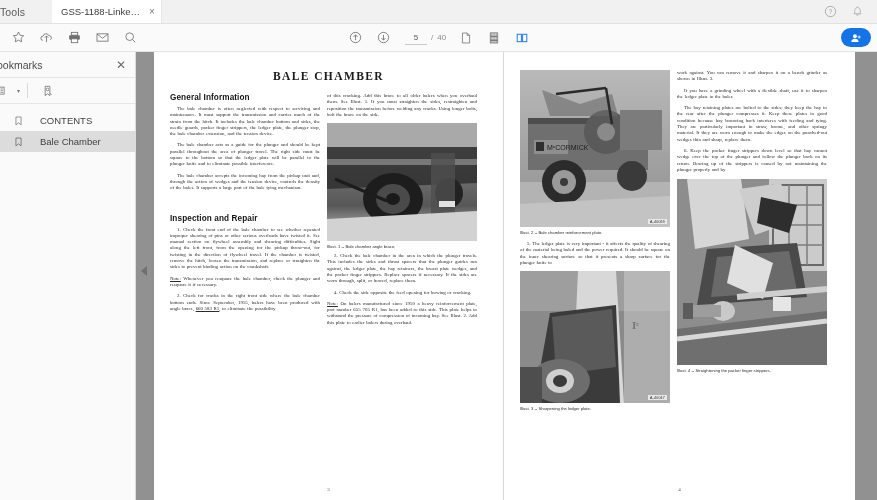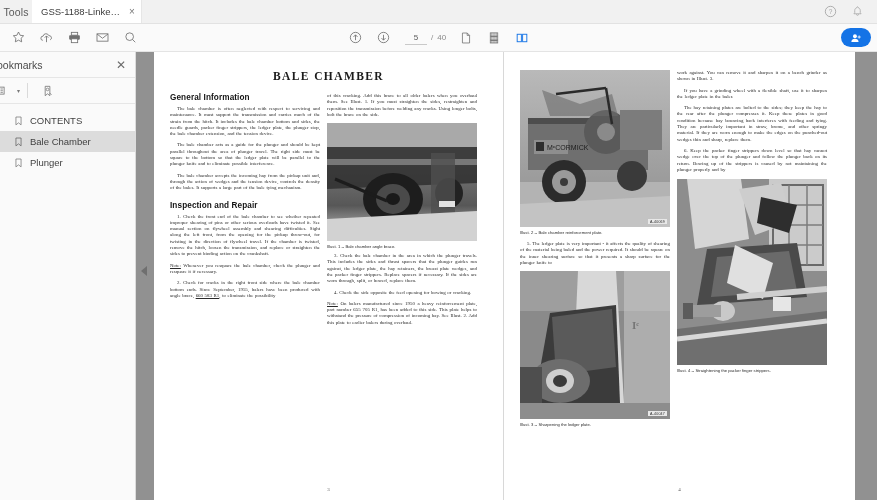--- a/index.html
+++ b/index.html
@@ -11,21 +11,21 @@
   }
   #app { position: relative; width: 877px; height: 500px; background:#fff; }
 
   
   .tabstrip {
     position:absolute; left:0; top:0; width:877px; height:24px;
     background:#f1f1f1; border-bottom:1px solid #e2e2e2;
     display:flex; align-items:stretch;
   }
   .tools-tab {
-    width:32px; display:flex; align-items:center; justify-content:center;
+    width:52px; display:flex; align-items:center; 
     font-size:10.5px; color:#5a5a5a; letter-spacing:.1px;
   }
   .doc-tab {
     min-width:106px; background:#ffffff; display:flex; align-items:center;
     padding:0 6px 0 9px; gap:6px; border-right:1px solid #e6e6e6;
   }
   .doc-tab .label {
     font-size:9.5px; color:#3c3c3c; white-space:nowrap;
     overflow:hidden; text-overflow:ellipsis; max-width:82px;
   }
@@ -69,21 +69,21 @@
   .bm-title { font-size:10.5px; color:#4a4a4a; padding-left:0; margin-left:-10px;}
   .bm-close { font-size:12px; color:#6b6b6b; line-height:1; }
   .bm-tools {
     height:26px; display:flex; align-items:center; gap:3px;
     border-bottom:1px solid #e6e6e6; padding-left:0px; margin-left:-12px;
   }
   .bm-tool { width:26px; height:22px; display:flex; align-items:center; justify-content:center; }
   .bm-sep { width:1px; height:15px; background:#dadada; margin:0 4px; }
   .bm-list { padding-top:6px; }
   .bm-item {
-    height:21px; display:flex; align-items:center; gap:7px; padding-left:14px;
+    height:21px; display:flex; align-items:center; gap:17px; padding-left:14px;
     font-size:9.5px; color:#3f3f3f;
   }
   .bm-item.sel { background:#dcdcdc; }
 
   
   .viewer {
     position:absolute; left:136px; top:52px; width:741px; height:448px;
     background:#ffffff; overflow:hidden;
   }
   .grayband { position:absolute; top:0; height:448px; background:#919191; }
@@ -283,46 +283,40 @@
         <svg width="9" height="10" viewBox="0 0 12 14">
             <path d="M2.4 1.4h7.2v11l-3.6-2.8-3.6 2.8z" fill="none" stroke="#6f6f6f" stroke-width="1"></path>
           </svg>
         <span>CONTENTS</span>
       </div>
       <div class="bm-item sel">
         <svg width="9" height="10" viewBox="0 0 12 14">
             <path d="M2.4 1.4h7.2v11l-3.6-2.8-3.6 2.8z" fill="none" stroke="#5a5a5a" stroke-width="1"></path>
           </svg>
         <span>Bale Chamber</span>
-      </div>
-      <div class="bm-item">
-        <svg width="9" height="10" viewBox="0 0 12 14">
-            <path d="M2.4 1.4h7.2v11l-3.6-2.8-3.6 2.8z" fill="none" stroke="#6f6f6f" stroke-width="1"></path>
-          </svg>
-        <span>Plunger</span>
       </div>
     </div>
   </div>
 
   <div class="viewer">
     <div class="grayband gb-left"></div>
     <div class="collapse-tri"></div>
     <div class="grayband gb-right"></div>
 
     <div class="pages">
 
       <div class="page page-left">
         <div class="doc-title">BALE CHAMBER</div>
         <div class="cols">
           <div class="col">
             <h3 class="sec">General Information</h3>
             <p class="body">The bale chamber is often neglected with respect to servicing and maintenance. It must support the transmission and carries much of the strain from the hitch. It includes the bale chamber bottom and sides, the needle guards, packer finger strippers, the ledger plate, the plunger stop, the bale chamber extension, and the tension device.</p>
             <p class="body">The bale chamber acts as a guide for the plunger and should be kept parallel throughout the area of plunger travel. The right side must be square to the bottom so that the ledger plate will be parallel to the plunger knife and to eliminate possible interference.</p>
             <p class="body">The bale chamber accepts the incoming hay from the pickup unit and, through the action of wedges and the tension device, controls the density of the bales. It supports a large part of the bale tying mechanism.</p>
-            <h3 class="sec" style="margin-top:9px;">Inspection and Repair</h3>
+            <h3 class="sec" style="margin-top:22px;">Inspection and Repair</h3>
             <p class="body">1. Check the front end of the bale chamber to see whether repeated improper shearing of pins or other serious overloads have twisted it. See manual section on flywheel assembly and shearing difficulties. Sight along the left front, from the opening for the pickup throw-out, for twisting in the direction of flywheel travel. If the chamber is twisted, remove the hitch, loosen the transmission, and replace or straighten the sides to prevent binding action on the crankshaft.</p>
             <p class="body noind"><span class="u">Note:</span><span> Whenever you resquare the bale chamber, check the plunger and resquare it if necessary.</span></p>
             <p class="body"><span>2. Check for cracks in the right front side where the bale chamber bottom ends. Since September, 1955, balers have been produced with angle brace, </span><span class="u">660 583 R1</span><span>, to eliminate the possibility</span></p>
           </div>
 
           <div class="col">
             <p class="body noind">of this cracking. Add this brace to all older balers when you overhaul them. See Illust. 1. If you must straighten the sides, restraighten and reposition the transmission before welding any cracks. Using longer bolts, bolt the brace on the side.</p>
             <div class="figure">
               <div class="photo" style="height:118px;">
                 <svg width="100%" height="118" viewBox="0 0 150 118" preserveAspectRatio="none">
@@ -389,21 +383,21 @@
                   <ellipse cx="44" cy="112" rx="4" ry="4" fill="#3a3a3a"></ellipse>
                   <ellipse cx="112" cy="106" rx="15" ry="15" fill="#3a3a3a"></ellipse>
                   <path d="M0 134 L150 126 L150 157 L0 157 Z" fill="#c3c3c3"></path>
                 </svg>
                 <span class="code">A-40069</span>
               </div>
               <div class="cap">Illust. 2 -- Bale chamber reinforcement plate.</div>
             </div>
             <p class="body" style="margin-top:6px;">5. The ledger plate is very important - it affects the quality of shearing of the material being baled and the power required. It should be square on the inner shearing surface so that it presents a sharp surface for the plunger knife to</p>
             <div class="figure" style="margin-top:3px;">
-              <div class="photo" style="height:148px;">
+              <div class="photo" style="height:132px;">
                 <svg width="100%" height="132" viewBox="0 0 150 132" preserveAspectRatio="none">
                   <rect width="150" height="132" fill="#8a8a8a"></rect>
                   <rect x="0" y="0" width="150" height="40" fill="#9e9e9e"></rect>
                   <path d="M58 0 L96 0 L104 132 L52 132 Z" fill="#d8d8d8"></path>
                   <path d="M30 42 L96 34 L100 132 L14 132 Z" fill="#3b3b3b"></path>
                   <path d="M32 46 L92 38 L96 96 L36 104 Z" fill="#5a5a5a"></path>
                   <ellipse cx="40" cy="110" rx="30" ry="22" fill="#6d6d6d"></ellipse>
                   <ellipse cx="40" cy="110" rx="14" ry="12" fill="#cfcfcf"></ellipse>
                   <ellipse cx="40" cy="110" rx="7" ry="6" fill="#3a3a3a"></ellipse>
                   <rect x="0" y="96" width="22" height="36" fill="#4e4e4e"></rect>

